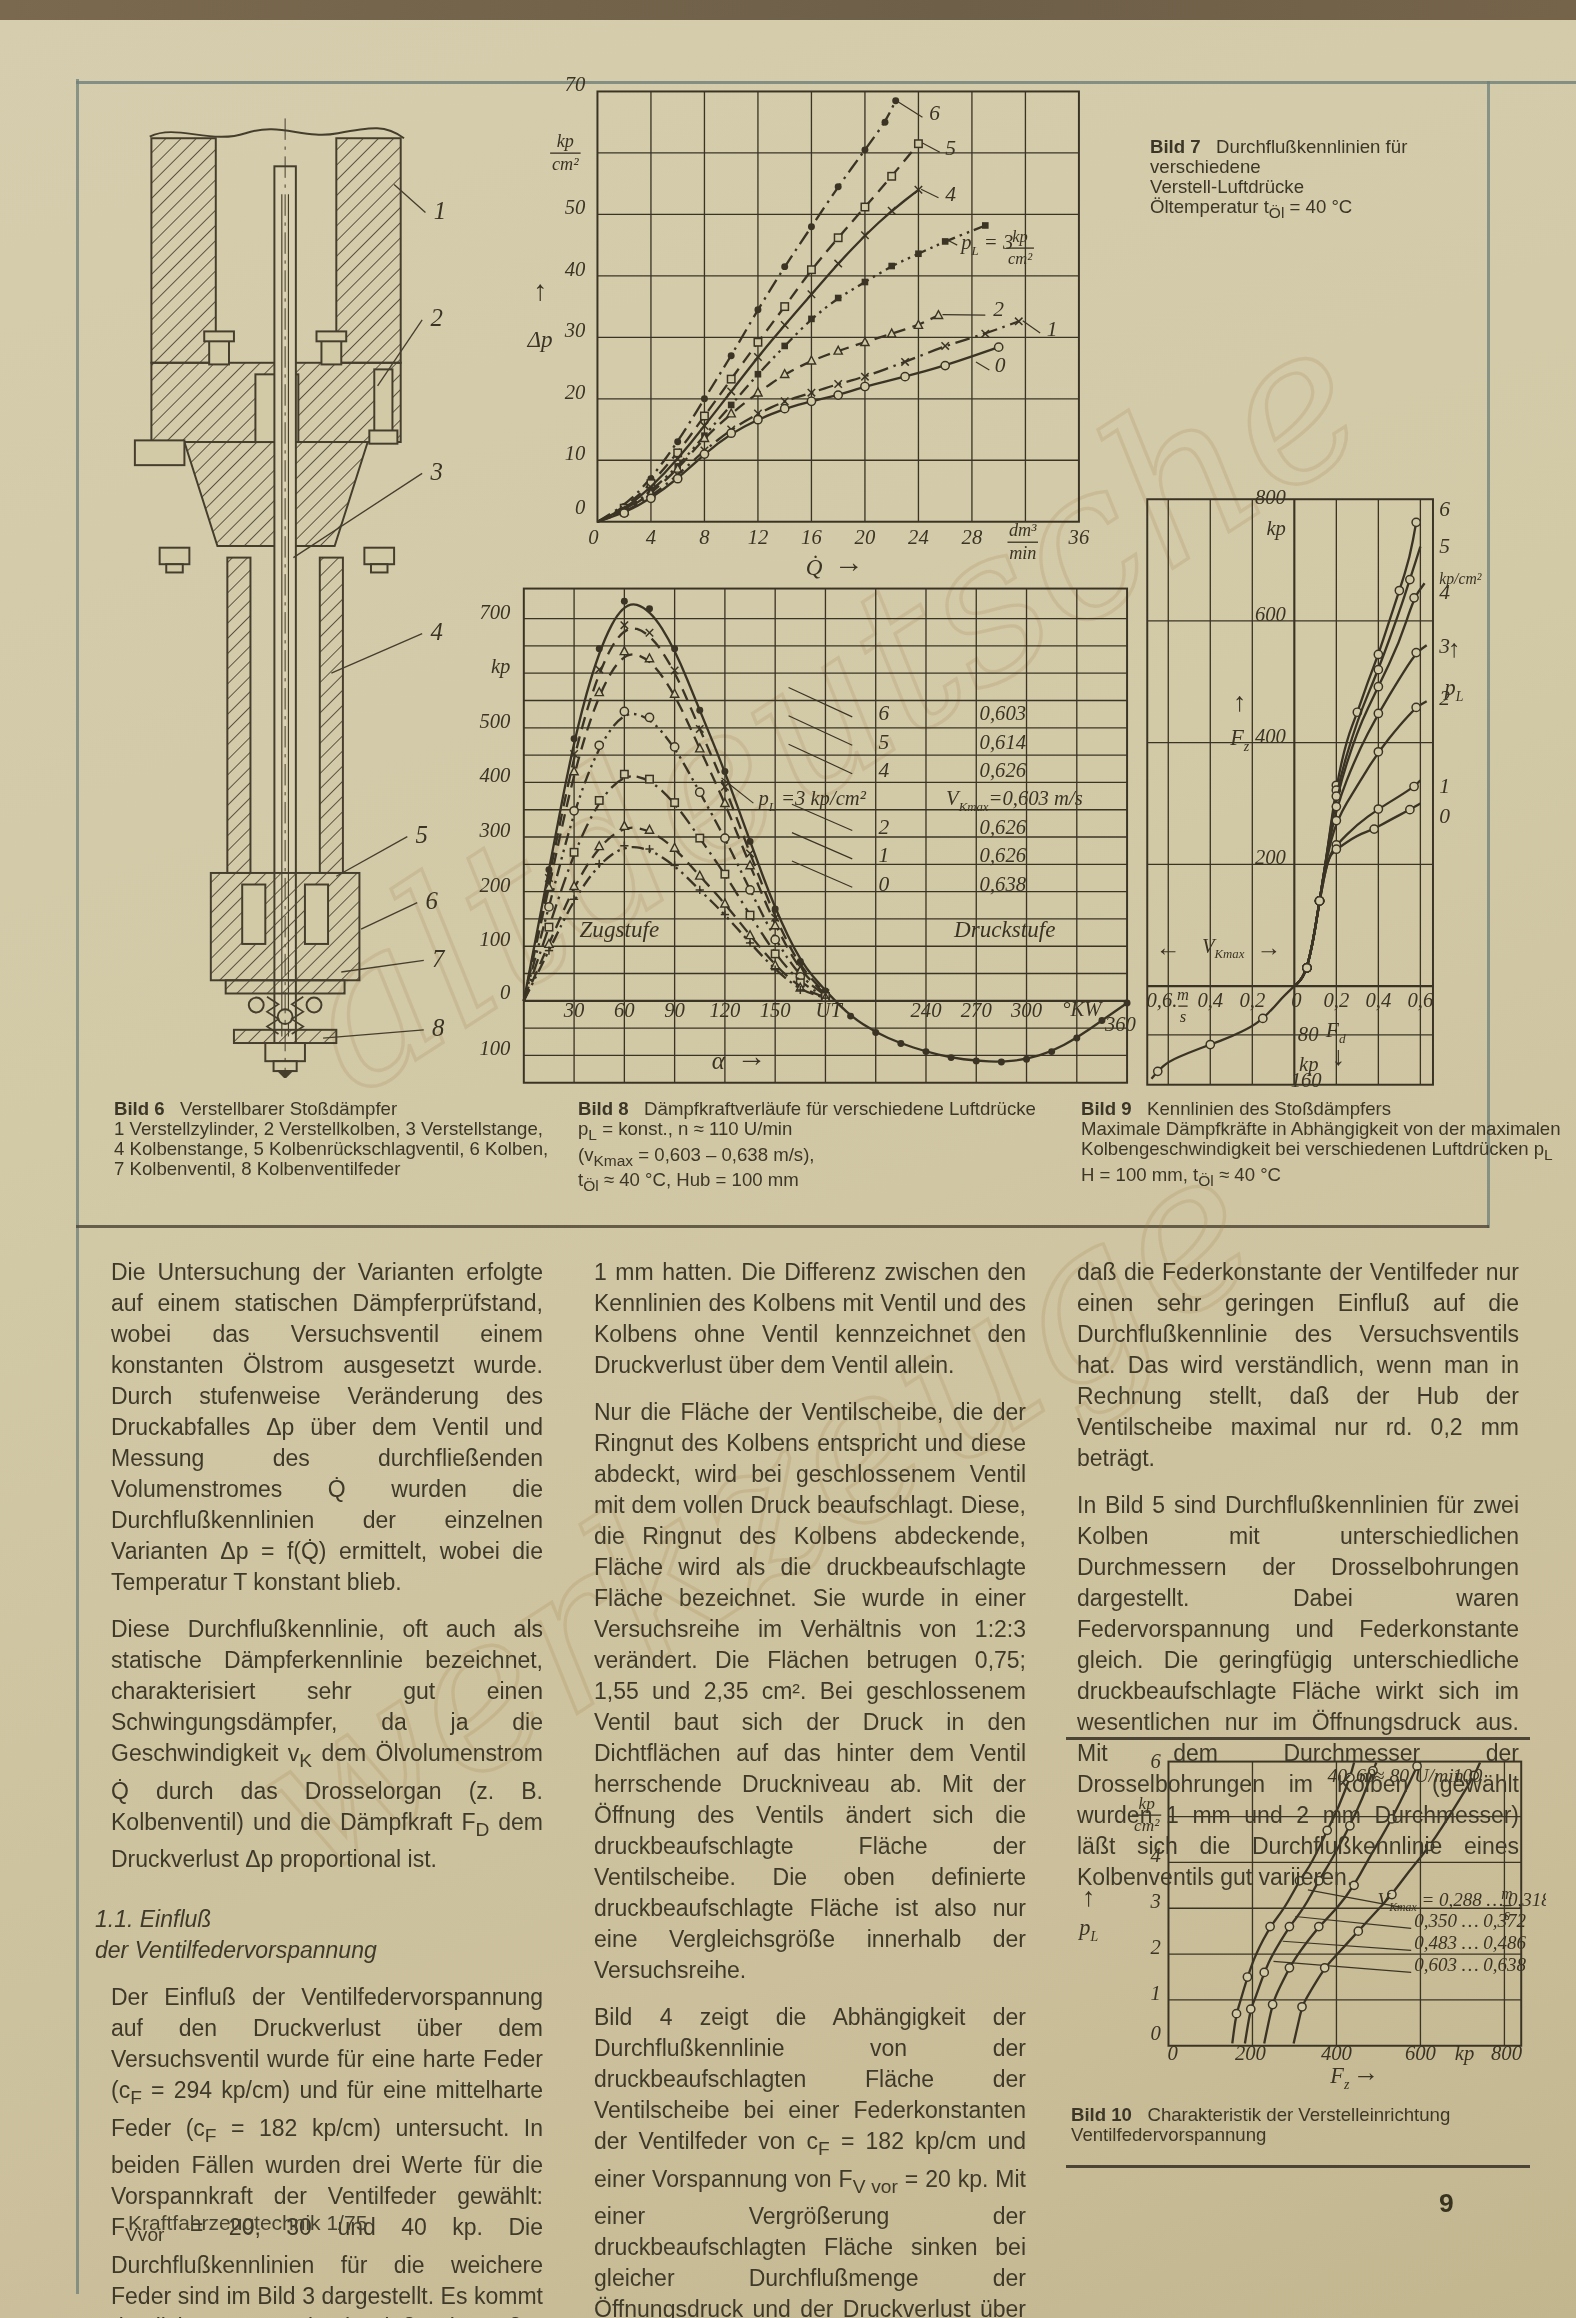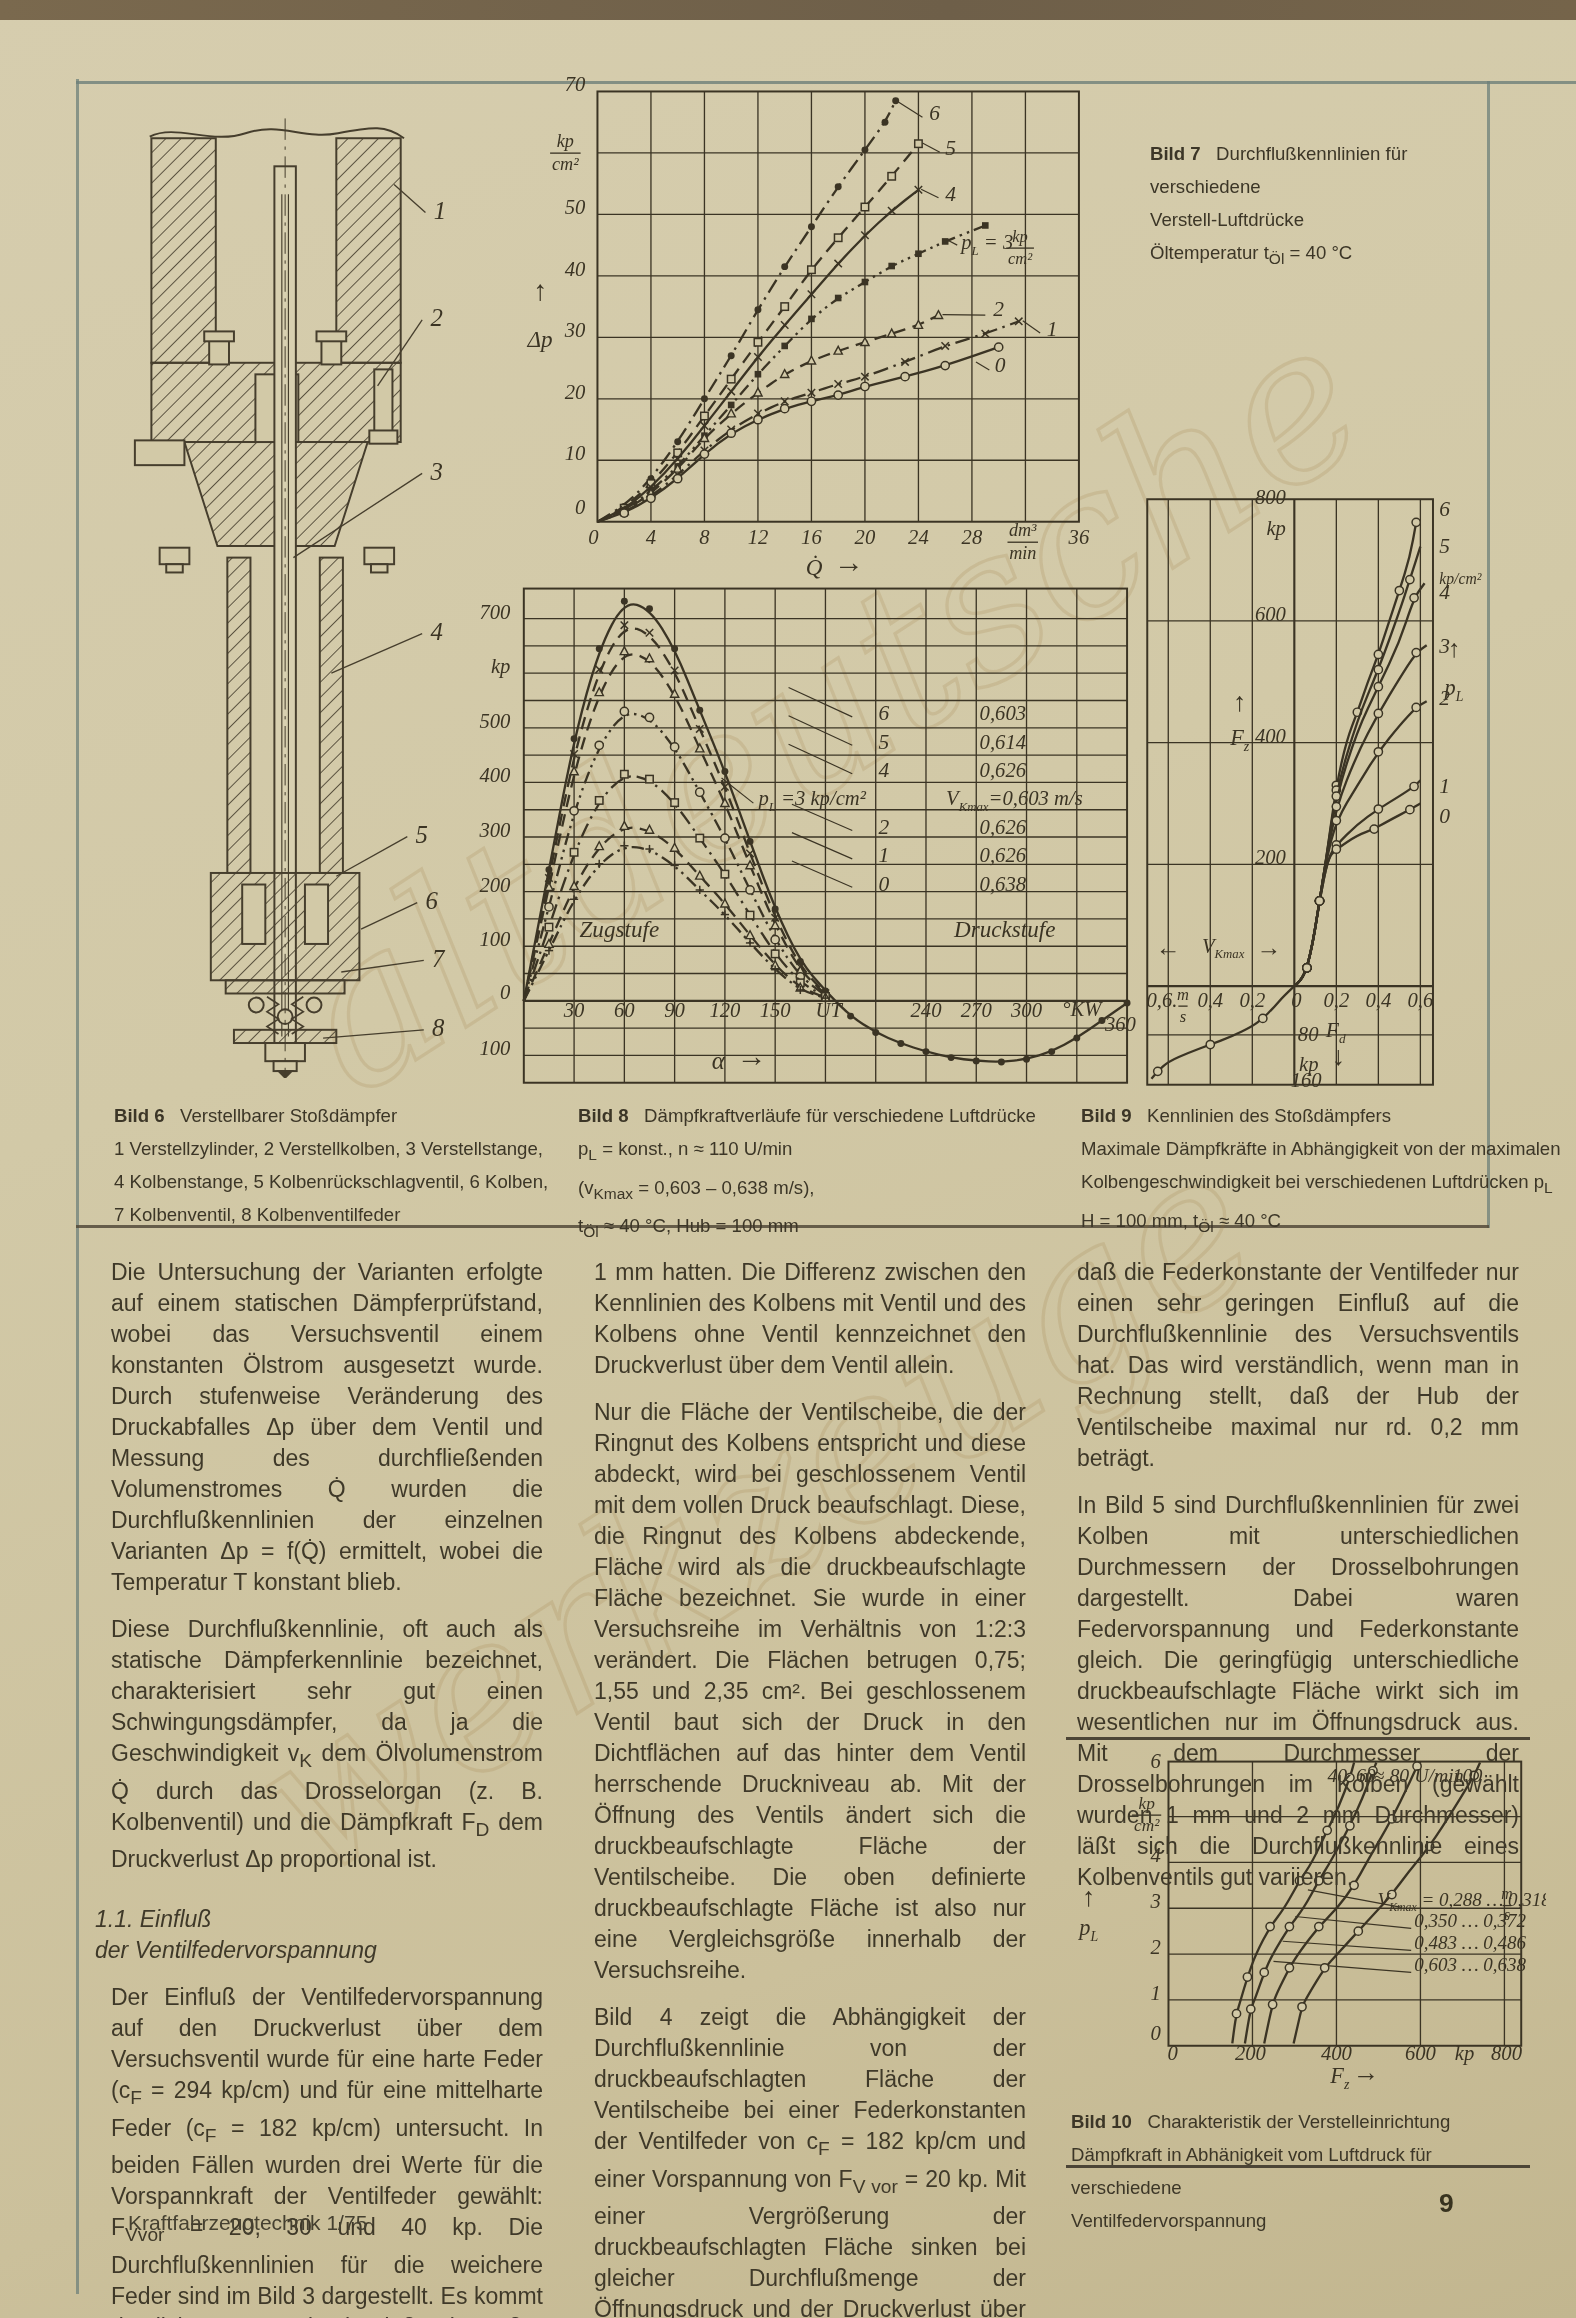--- a/index.html
+++ b/index.html
@@ -6,21 +6,21 @@
   .page{position:relative;width:1577px;height:2319px;overflow:hidden;
         background:linear-gradient(160deg,#d6cdae 0%,#d2c9a7 40%,#cbc09b 78%,#c3b globalization790 100%);
         background:linear-gradient(160deg,#d6cdae 0%,#d2c9a7 40%,#cbc09b 78%,#c2b68f 100%);
         font-family:"Liberation Sans", sans-serif;color:#3e3828;}
   .topband{position:absolute;left:0;top:0;width:1577px;height:20px;background:linear-gradient(90deg,#7a694e,#6e5f49 60%,#75644a);}
   .ruleleft{position:absolute;left:76px;top:79px;width:2.5px;height:2215px;background:#6e8079;opacity:.75;}
   .ruletop{position:absolute;left:76px;top:81px;width:1501px;height:2.5px;background:#6e8079;opacity:.8;}
   .ruleright{position:absolute;left:1487px;top:81px;width:2.5px;height:1147px;background:#6e8079;opacity:.75;}
   .rulebottom{position:absolute;left:76px;top:1225px;width:1413px;height:2.5px;background:#54ointer4a3a;background:#544a3a;opacity:.85;}
   .hr10{position:absolute;height:2.5px;background:#4c4536;}
-  .cap{position:absolute;font-size:18.6px;line-height:33px;color:#3c3627;}
+  .cap{position:absolute;font-size:18.6px;line-height:20px;color:#3c3627;}
   .capb{font-weight:bold;}
   .col{position:absolute;top:1241px;font-size:23px;line-height:31px;text-align:justify;color:#3f3929;}
   .para{margin:16px;}
   .head{margin:29px 0 0 0;font-style:italic;}
   .footer{position:absolute;left:128px;top:2211px;font-size:21px;color:#454030;}
   .pagenum{position:absolute;left:1439px;top:2188px;font-size:26.4px;font-weight:bold;color:#38331f;}
   .chartbox{position:absolute;}
   .wm{position:absolute;inset:0;pointer-events:none;}
   svg{display:block;}
 </style>
@@ -715,21 +715,20 @@
       <div class="capline">t<sub>Öl</sub> ≈ 40 °C, Hub = 100 mm</div>
     </div>
   <div class="cap" style="left:1061px;top:1099px;width:483px;margin-left:20px;">
       <div class="capline"><span class="capb">Bild 9</span>&nbsp;&nbsp;&nbsp;Kennlinien des Stoßdämpfers</div>
       <div class="capline">Maximale Dämpfkräfte in Abhängigkeit von der maximalen</div>
       <div class="capline">Kolbengeschwindigkeit bei verschiedenen Luftdrücken p<sub>L</sub></div>
       <div class="capline">H = 100 mm, t<sub>Öl</sub> ≈ 40 °C</div>
     </div>
   <div class="cap" style="left:1071px;top:2105px;width:471px;">
       <div class="capline"><span class="capb">Bild 10</span>&nbsp;&nbsp;&nbsp;Charakteristik der Verstelleinrichtung</div>
-      <div class="capline">Dämpfkraft in Abhänigkeit vom Luftdruck für verschiedene</div>
       <div class="capline">Ventilfedervorspannung</div>
     </div>
 
   <div class="col" style="left:95px;width:464px;">
       <div class="para">Die Untersuchung der Varianten erfolgte auf einem statischen Dämpferprüfstand, wobei das Versuchsventil einem konstanten Ölstrom ausgesetzt wurde. Durch stufenweise Veränderung des Druckabfalles Δp über dem Ventil und Messung des durchfließenden Volumenstromes Q̇ wurden die Durchflußkennlinien der einzelnen Varianten Δp = f(Q̇) ermittelt, wobei die Temperatur T konstant blieb.</div>
       <div class="para">Diese Durchflußkennlinie, oft auch als statische Dämpferkennlinie bezeichnet, charakterisiert sehr gut einen Schwingungsdämpfer, da ja die Geschwindigkeit v<sub>K</sub> dem Ölvolumenstrom Q̇ durch das Drosselorgan (z. B. Kolbenventil) und die Dämpfkraft F<sub>D</sub> dem Druckverlust Δp proportional ist.</div>
       <div class="head">1.1. Einfluß<br>der Ventilfedervorspannung</div>
       <div class="para">Der Einfluß der Ventilfedervorspannung auf den Druckverlust über dem Versuchsventil wurde für eine harte Feder (c<sub>F</sub> = 294 kp/cm) und für eine mittelharte Feder (c<sub>F</sub> = 182 kp/cm) untersucht. In beiden Fällen wurden drei Werte für die Vorspannkraft der Ventilfeder gewählt: F<sub>Vvor</sub> = 20, 30 und 40 kp. Die Durchflußkennlinien für die weichere Feder sind im Bild 3 dargestellt. Es kommt deutlich zum Ausdruck, daß mit größer werdender Ventilfedervorspannkraft die gesamte Kennlinie parallel zu höheren Druckverlusten verschoben wird. Dabei sind sowohl Öffnungsdruck (Q̇ = 0) als auch der Druckverlust bei einem Volumenstrom Q̇ &gt; 0 etwa linear von der Vorspannkraft abhängig. In das Diagramm wurde die Durchflußkennlinie des Versuchskolbens ohne Ventil eingezeichnet. Sie kennzeichnet den Durchflußwiderstand der sechs Bohrungen im Kolben, die einen Durchmesser von</div>
     </div>
   <div class="col" style="left:578px;width:464px;">

